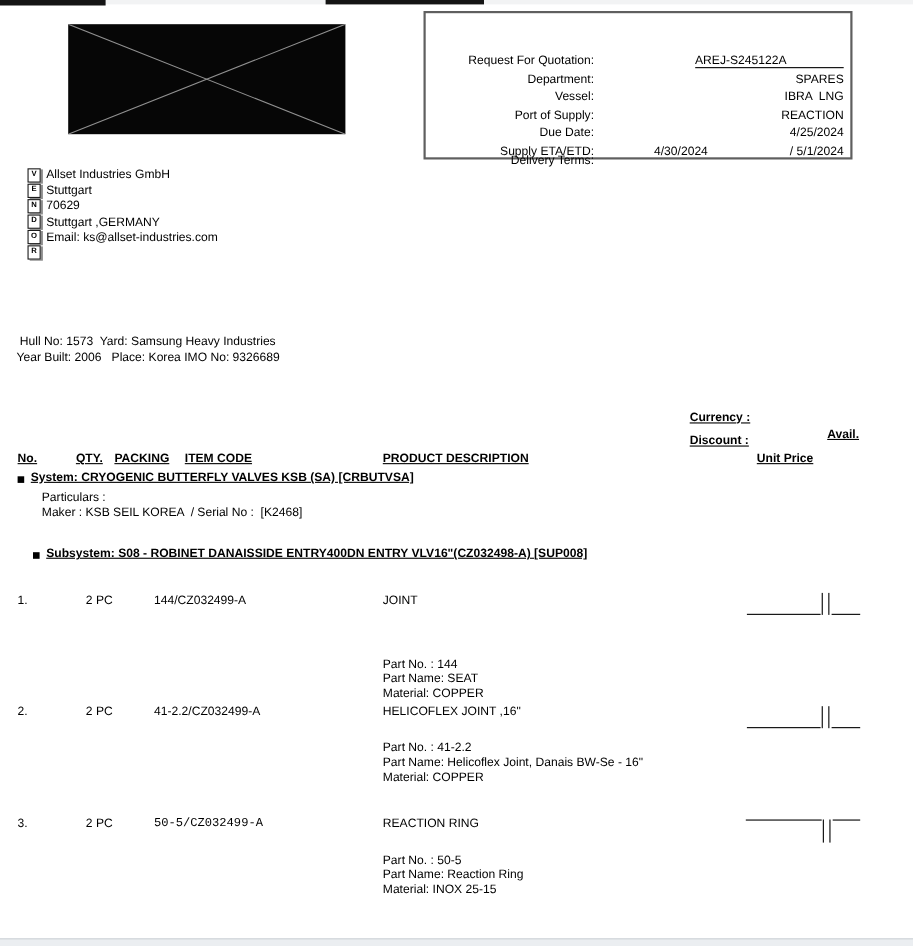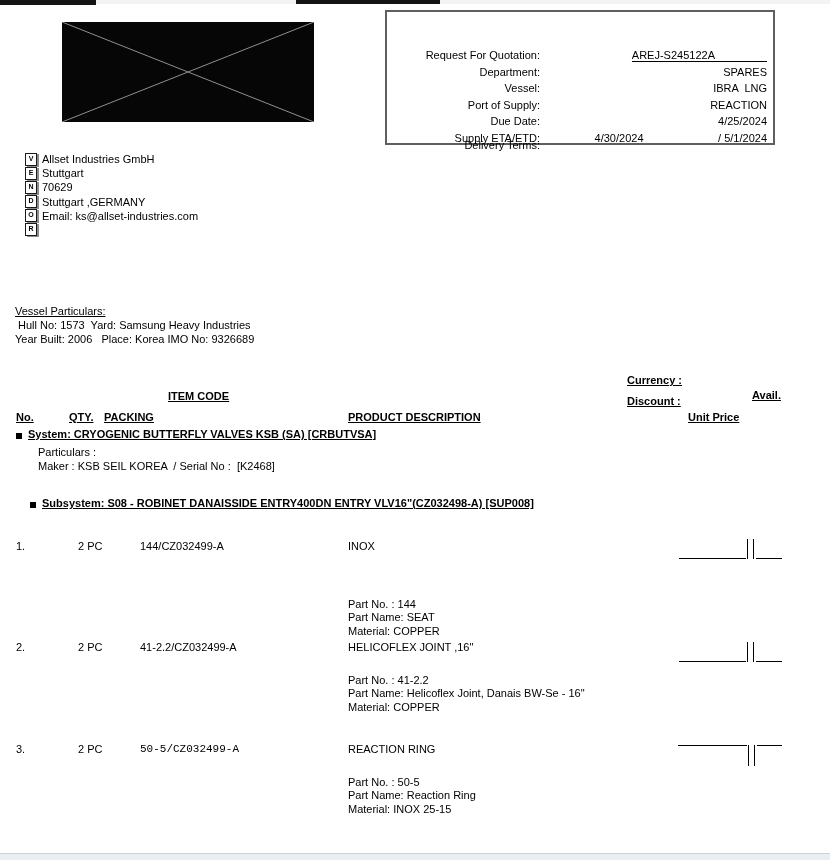--- a/index.html
+++ b/index.html
@@ -104,48 +104,47 @@
 
   <div class="abs vendor-lines">
     <div data-bind="vendor.name">Allset Industries GmbH</div>
     <div data-bind="vendor.city">Stuttgart</div>
     <div data-bind="vendor.postal_code">70629</div>
     <div data-bind="vendor.country_line">Stuttgart ,GERMANY</div>
     <div data-bind="vendor.email_line">Email: ks@allset-industries.com</div>
   </div>
 
   <div class="abs vp-lines" style="left:15px;top:304px;">
-    <div class="u" data-bind="vessel_particulars.title">Vessel Particulars:</div>
     <div data-bind="vessel_particulars.line1"> Hull No: 1573  Yard: Samsung Heavy Industries</div>
     <div data-bind="vessel_particulars.line2">Year Built: 2006   Place: Korea IMO No: 9326689</div>
   </div>
 
   <span class="abs t b u" style="left:627px;top:374px;" data-bind="pricing.currency_label">Currency :</span>
   <span class="abs t b u" style="left:627px;top:395px;" data-bind="pricing.discount_label">Discount :</span>
 
   <span class="abs t b u" style="left:16px;top:411px;" data-bind="table.headers.no">No.</span>
   <span class="abs t b u" style="left:69px;top:411px;" data-bind="table.headers.qty">QTY.</span>
   <span class="abs t b u" style="left:104px;top:411px;" data-bind="table.headers.packing">PACKING</span>
-  <span class="abs t b u" style="left:168px;top:390px;" data-bind="table.headers.item_code">ITEM CODE</span>
+  <span class="abs t b u" style="left:168px;top:411px;" data-bind="table.headers.item_code">ITEM CODE</span>
   <span class="abs t b u" style="left:348px;top:411px;" data-bind="table.headers.description">PRODUCT DESCRIPTION</span>
   <span class="abs t b u" style="left:688px;top:411px;" data-bind="table.headers.unit_price">Unit Price</span>
   <span class="abs t b u" style="left:752px;top:389px;" data-bind="table.headers.avail">Avail.</span>
 
   <div class="abs bullet" style="left:16px;top:433px;"></div>
   <span class="abs t b u" style="left:28px;top:428px;" data-bind="system.title">System: CRYOGENIC BUTTERFLY VALVES KSB (SA) [CRBUTVSA]</span>
   <span class="abs t" style="left:38px;top:446px;" data-bind="system.particulars_label">Particulars :</span>
   <span class="abs t" style="left:38px;top:460px;" data-bind="system.maker_line">Maker : KSB SEIL KOREA  / Serial No :  [K2468]</span>
 
   <div class="abs bullet" style="left:30px;top:502px;"></div>
   <span class="abs t b u" style="left:42px;top:497px;" data-bind="subsystem.title">Subsystem: S08 - ROBINET DANAISSIDE ENTRY400DN ENTRY VLV16"(CZ032498-A) [SUP008]</span>
 
   <span class="abs t" style="left:16px;top:540px;" data-bind="items.0.no">1.</span>
   <span class="abs t" style="left:78px;top:540px;" data-bind="items.0.qty">2 PC</span>
   <span class="abs t" style="left:140px;top:540px;" data-bind="items.0.item_code">144/CZ032499-A</span>
-  <span class="abs t" style="left:348px;top:540px;" data-bind="items.0.description">INOX</span>
+  <span class="abs t" style="left:348px;top:540px;" data-bind="items.0.description">JOINT</span>
   <div class="abs detail" style="left:348px;top:570px;margin-top:28px;">
     <div data-bind="items.0.part_no_line">Part No. : 144</div>
     <div data-bind="items.0.part_name_line">Part Name: SEAT</div>
     <div data-bind="items.0.material_line">Material: COPPER</div>
   </div>
   <div class="abs" style="left:679px;top:539px;width:103px;height:20px;">
     <div class="abs pl" style="left:0;bottom:0;width:67px;height:1.3px;"></div>
     <div class="abs pl" style="left:68px;top:0;width:1.3px;height:20px;"></div>
     <div class="abs pl" style="left:74px;top:0;width:1.3px;height:20px;"></div>
     <div class="abs pl" style="left:77px;bottom:0;width:26px;height:1.3px;"></div>

